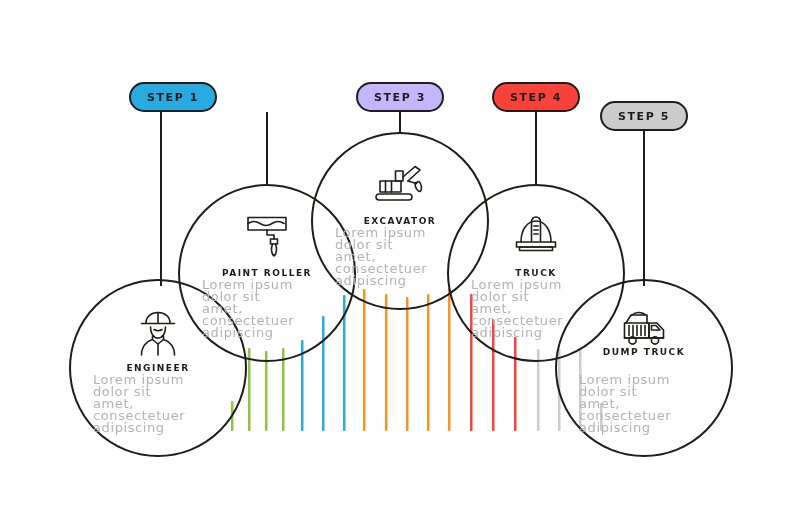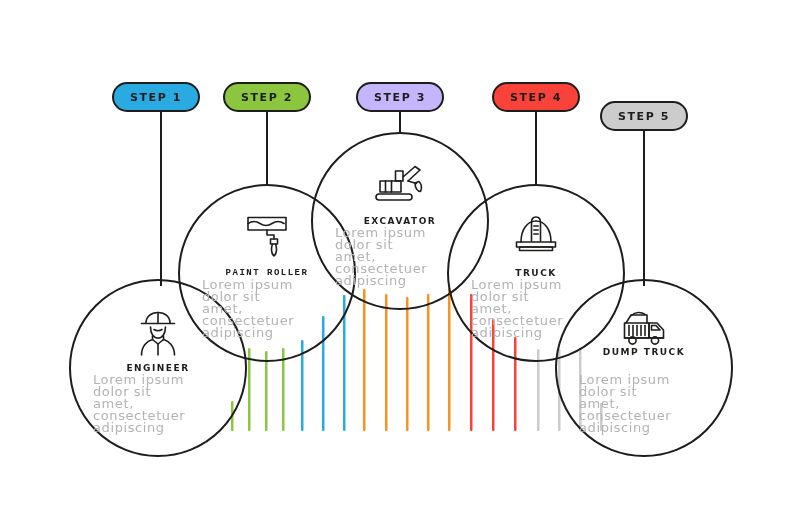--- a/index.html
+++ b/index.html
@@ -205,44 +205,41 @@
             <path fill="none" stroke="#1d1d1b" stroke-width="1.6" stroke-linecap="round" stroke-linejoin="round" d="M27 13 H35 L41.5 20 V28 H27 Z"></path>
             <path fill="none" stroke="#1d1d1b" stroke-width="1.6" stroke-linecap="round" stroke-linejoin="round" d="M29.5 15.5 H34 L38 20 H29.5 Z"></path>
             <path fill="none" stroke="#1d1d1b" stroke-width="1.6" stroke-linecap="round" stroke-linejoin="round" d="M2.5 28 H41.5"></path>
             <circle fill="none" stroke="#1d1d1b" stroke-width="1.6" stroke-linecap="round" stroke-linejoin="round" cx="10.5" cy="30.5" r="3.6"></circle>
             <circle fill="none" stroke="#1d1d1b" stroke-width="1.6" stroke-linecap="round" stroke-linejoin="round" cx="33" cy="30.5" r="3.6"></circle>
           </g>
         </g>
       </g>
   </svg>
 
-  <div class="badge-wrap" id="bw0" style="left: 112px; top: 82px;">
+  <div class="badge-wrap" id="bw0" style="left: 129px; top: 82px;">
     <div class="badge" style="background: rgb(41, 171, 226);">STEP 1</div>
-  </div>
-  <div class="badge-wrap" id="bw1" style="left: 223px; top: 82px;">
-    <div class="badge" style="background: rgb(140, 198, 62);">STEP 2</div>
   </div>
   <div class="badge-wrap" id="bw2" style="left: 356px; top: 82px;">
     <div class="badge" style="background: #c4b5fd;">STEP 3</div>
   </div>
   <div class="badge-wrap" id="bw3" style="left: 492px; top: 82px;">
     <div class="badge" style="background: rgb(249, 66, 58);">STEP 4</div>
   </div>
   <div class="badge-wrap" id="bw4" style="left: 600px; top: 82px;">
     <div class="badge" style="background: rgb(204, 204, 204); margin-top: 19px;">STEP 5</div>
   </div>
 
   <div class="circle-title" id="ct0" style="left: 78px; top: 363px;">ENGINEER</div>
   <div class="circle-desc" id="cd0" style="left: 93px; top: 374px;">
     <div>Lorem ipsum dolor sit</div>
     <div>amet, consectetuer</div>
     <div>adipiscing</div>
   </div>
 
-  <div class="circle-title" id="ct1" style="left: 187px; top: 268px; font-family: Liberation Mono, monospace;">PAINT ROLLER</div>
+  <div class="circle-title" id="ct1" style="left: 187px; top: 268px;">PAINT ROLLER</div>
   <div class="circle-desc" id="cd1" style="left: 202px; top: 279px;">
     <div>Lorem ipsum dolor sit</div>
     <div>amet, consectetuer</div>
     <div>adipiscing</div>
   </div>
 
   <div class="circle-title" id="ct2" style="left: 320px; top: 216px; text-align: center;">EXCAVATOR</div>
   <div class="circle-desc" id="cd2" style="left: 335px; top: 227px;">
     <div>Lorem ipsum dolor sit</div>
     <div>amet, consectetuer</div>

